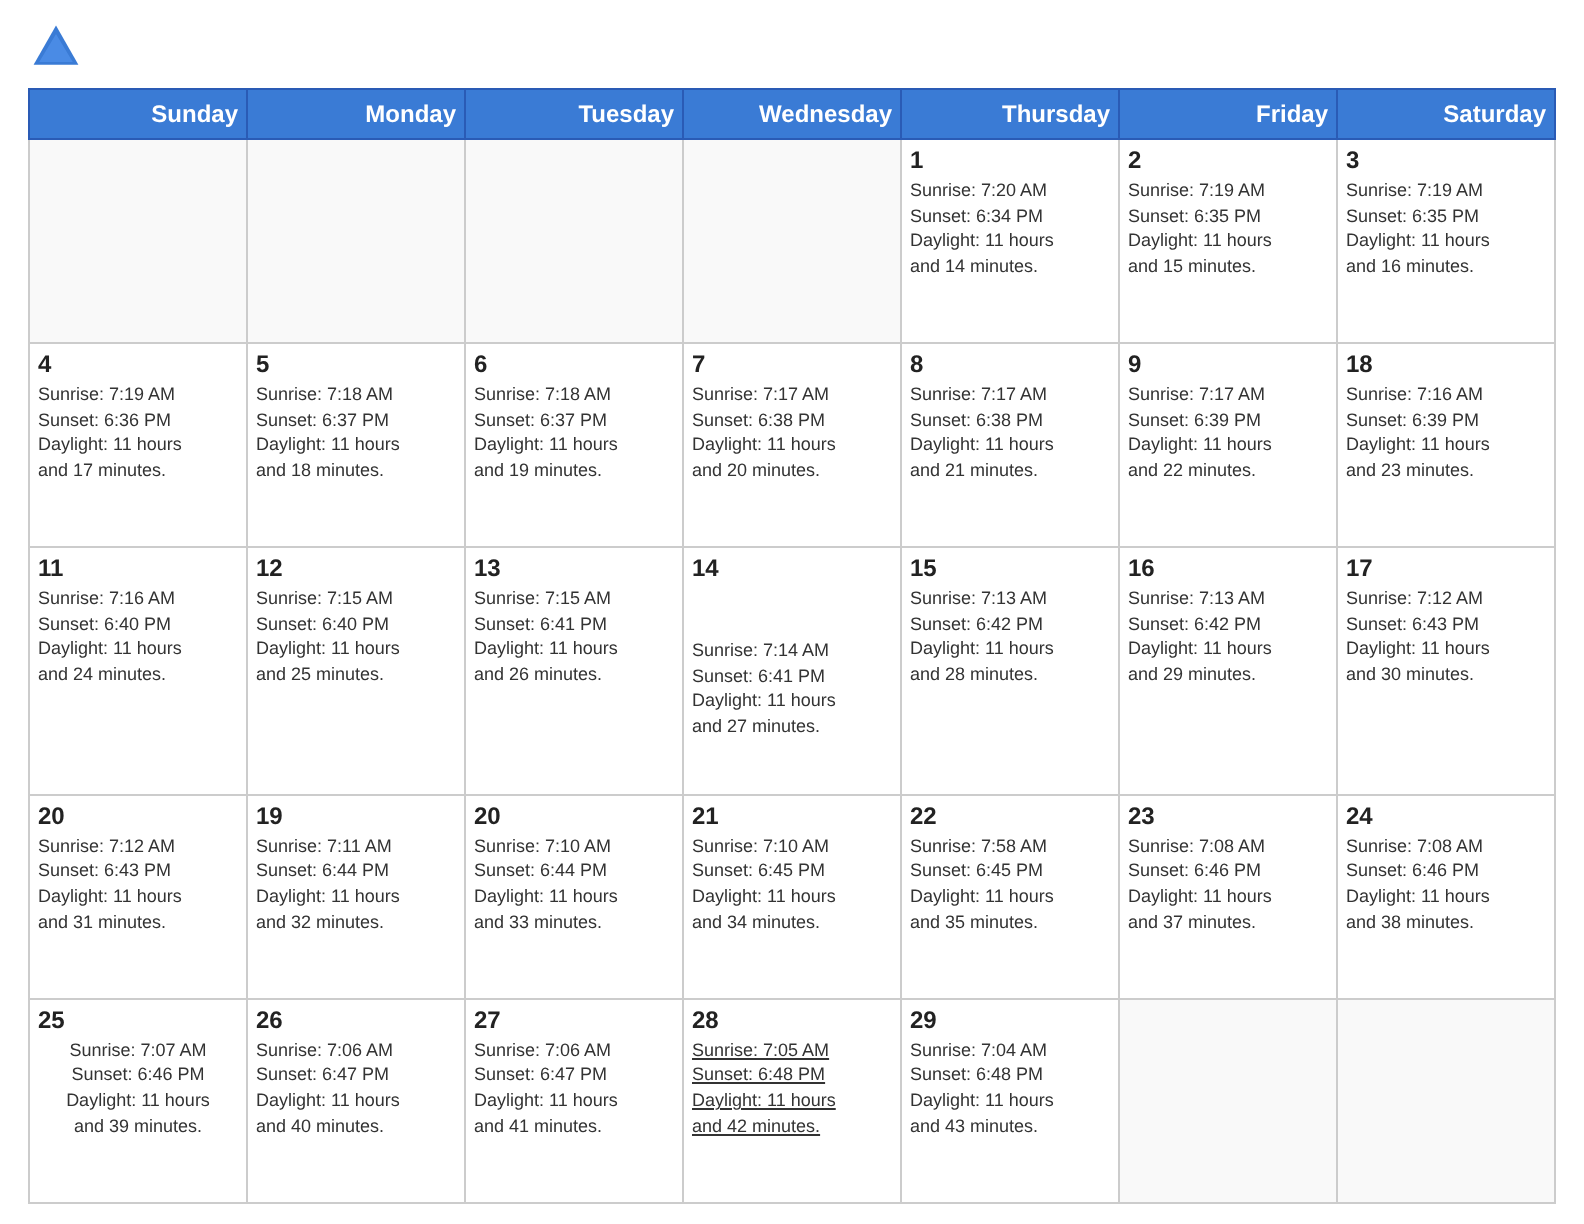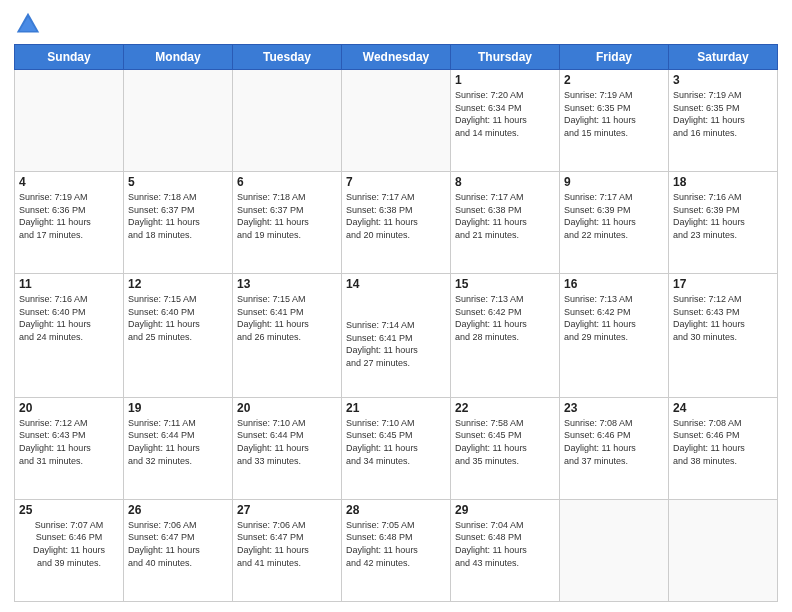--- a/index.html
+++ b/index.html
@@ -66,21 +66,21 @@
       border-collapse: collapse;
       width: 100%;
       table-layout: fixed;
     }
     .calendar th {
       background-color: #3a7bd5;
       color: #fff;
       font-size: 12px;
       font-weight: bold;
       padding: 5px 4px;
-      text-align: center;
+      text-align: right;
       border: 1px solid #2a5bb5;
     }
     .calendar td {
       border: 1px solid #ccc;
       vertical-align: top;
       padding: 3px 4px;
       font-size: 9.5px;
       color: #333;
       background: #fff;
       width: calc(100% / 7);
@@ -333,21 +333,21 @@
           </td>
           <td>
             <span class="day-num">27</span>
             <div class="day-info" style="white-space: pre-line;">Sunrise: 7:06 AM
 Sunset: 6:47 PM
 Daylight: 11 hours
 and 41 minutes.</div>
           </td>
           <td>
             <span class="day-num">28</span>
-            <div class="day-info" style="white-space: pre-line;">Sunrise: 7:05 AM
+            <div class="day-info" style="white-space: pre-line; text-decoration: underline;">Sunrise: 7:05 AM
 Sunset: 6:48 PM
 Daylight: 11 hours
 and 42 minutes.</div>
           </td>
           <td>
             <span class="day-num">29</span>
             <div class="day-info" style="white-space: pre-line;">Sunrise: 7:04 AM
 Sunset: 6:48 PM
 Daylight: 11 hours
 and 43 minutes.</div>

